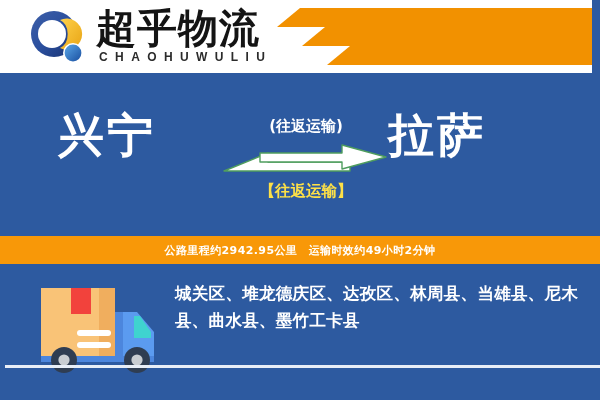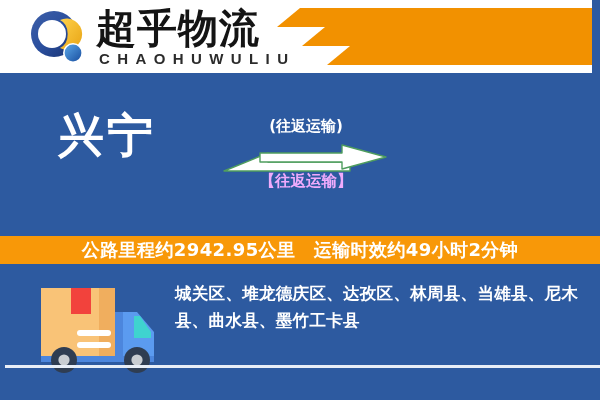--- a/index.html
+++ b/index.html
@@ -39,21 +39,21 @@
     font-weight: bold;
     color: #141414;
     letter-spacing: 1px;
     line-height: 44px;
     white-space: nowrap;
   }
   .brand-en {
     position: absolute;
     left: 99px; top: 50px;
     font-family: "Liberation Sans", "DejaVu Sans", sans-serif;
-    font-size: 15px;
+    font-size: 12px;
     font-weight: bold;
     color: #2b2b2b;
     letter-spacing: 7.4px;
     white-space: nowrap;
   }
 
   .stripes {
     position: absolute;
     right: 0; top: 0;
     width: 320px; height: 73px;
@@ -93,43 +93,43 @@
     white-space: nowrap;
   }
   .route-arrow {
     position: absolute;
     left: 222px; top: 71px;
     width: 166px; height: 40px;
   }
   .route-arrow svg { display: block; }
   .route-note-bottom {
     position: absolute;
-    left: 240px; top: 98px;
+    left: 240px; top: 108px;
     width: 132px;
     text-align: center;
     font-family: "DejaVu Sans", "Liberation Sans", sans-serif;
     font-size: 15.5px;
     font-weight: bold;
-    color: #f0abfc;
+    color: #fde047;
     white-space: nowrap;
   }
 
   
   .info-bar {
     position: absolute;
     left: 0; top: 236px;
     width: 600px; height: 28px;
     background: #f89808;
     display: flex;
     align-items: center;
     justify-content: center;
   }
   .info-bar-text {
     font-family: "DejaVu Sans", "Liberation Sans", sans-serif;
-    font-size: 18px;
+    font-size: 11px;
     font-weight: bold;
     color: #ffffff;
     letter-spacing: 0.4px;
     white-space: nowrap;
   }
 
   
   .bottom-panel {
     position: absolute;
     left: 5px; top: 264px;
@@ -215,20 +215,21 @@
 
     <div class="route-arrow">
       <svg width="166" height="40" viewBox="0 0 166 40">
         <polygon points="2,27 46,9 46,18 128,18 128,27" fill="#ffffff" stroke="#4f9d5e" stroke-width="1.4" stroke-linejoin="round"></polygon>
         <polygon points="164,13 120,1 120,9 38,9 38,18 120,18 120,25" fill="#ffffff" stroke="#4f9d5e" stroke-width="1.4" stroke-linejoin="round"></polygon>
       </svg>
     </div>
 
     <div class="route-note-bottom">【往返运输】</div>
 
+    <div class="city city-dest">拉萨</div>
   </div>
 
   <div class="info-bar">
     <span class="info-bar-text">公路里程约2942.95公里　运输时效约49小时2分钟</span>
   </div>
 
   <div class="bottom-panel">
 
     <div class="truck">
       <svg width="140" height="100" viewBox="0 0 140 100">

